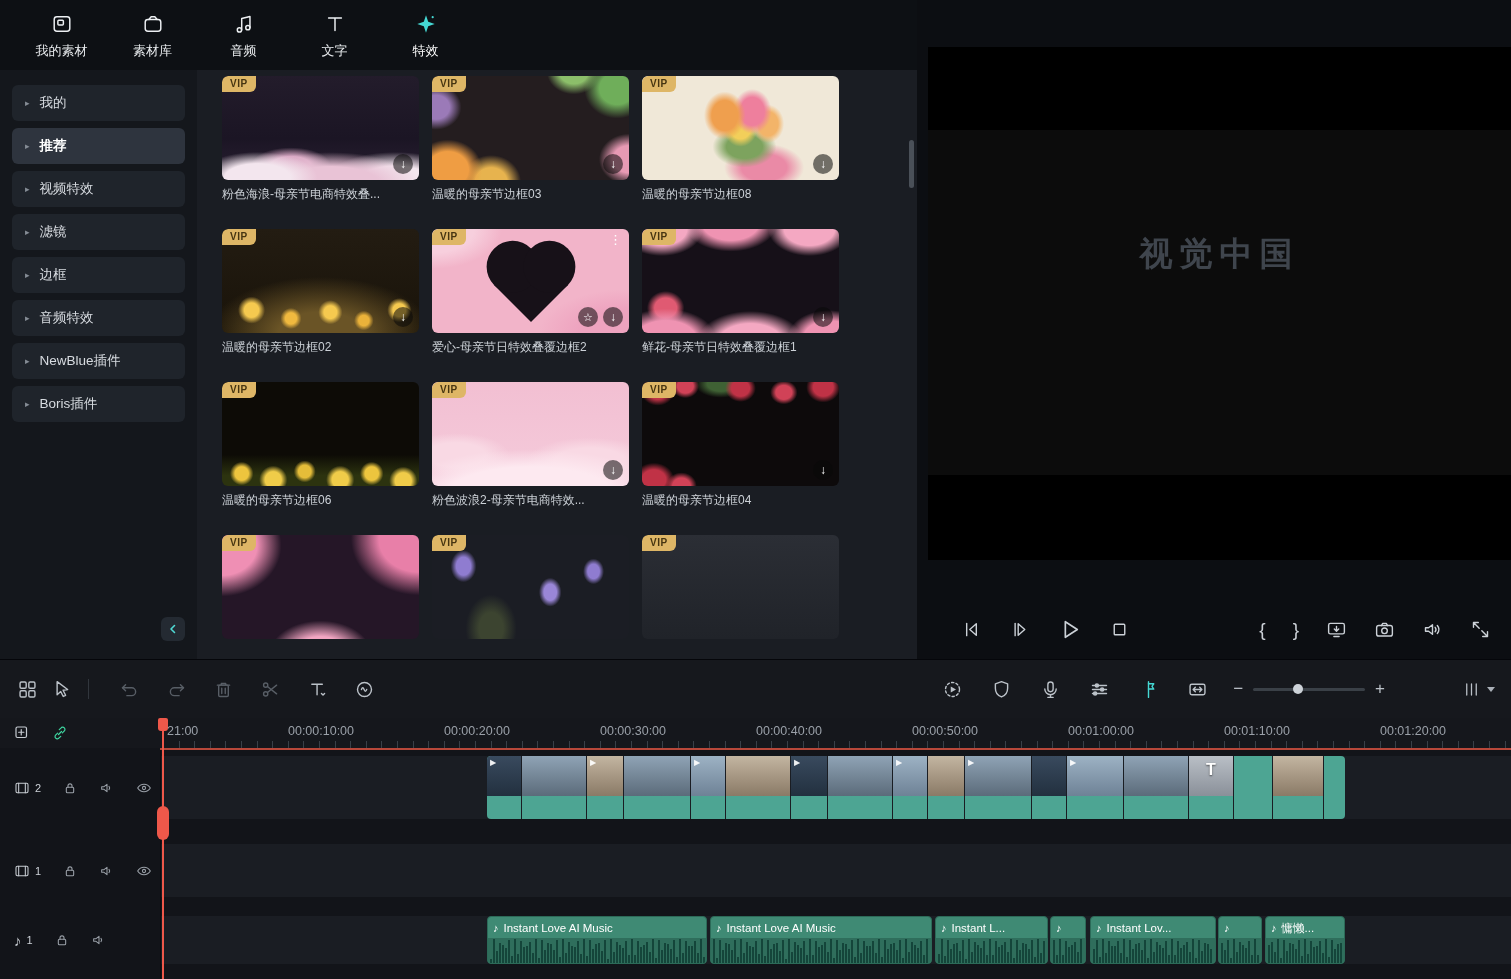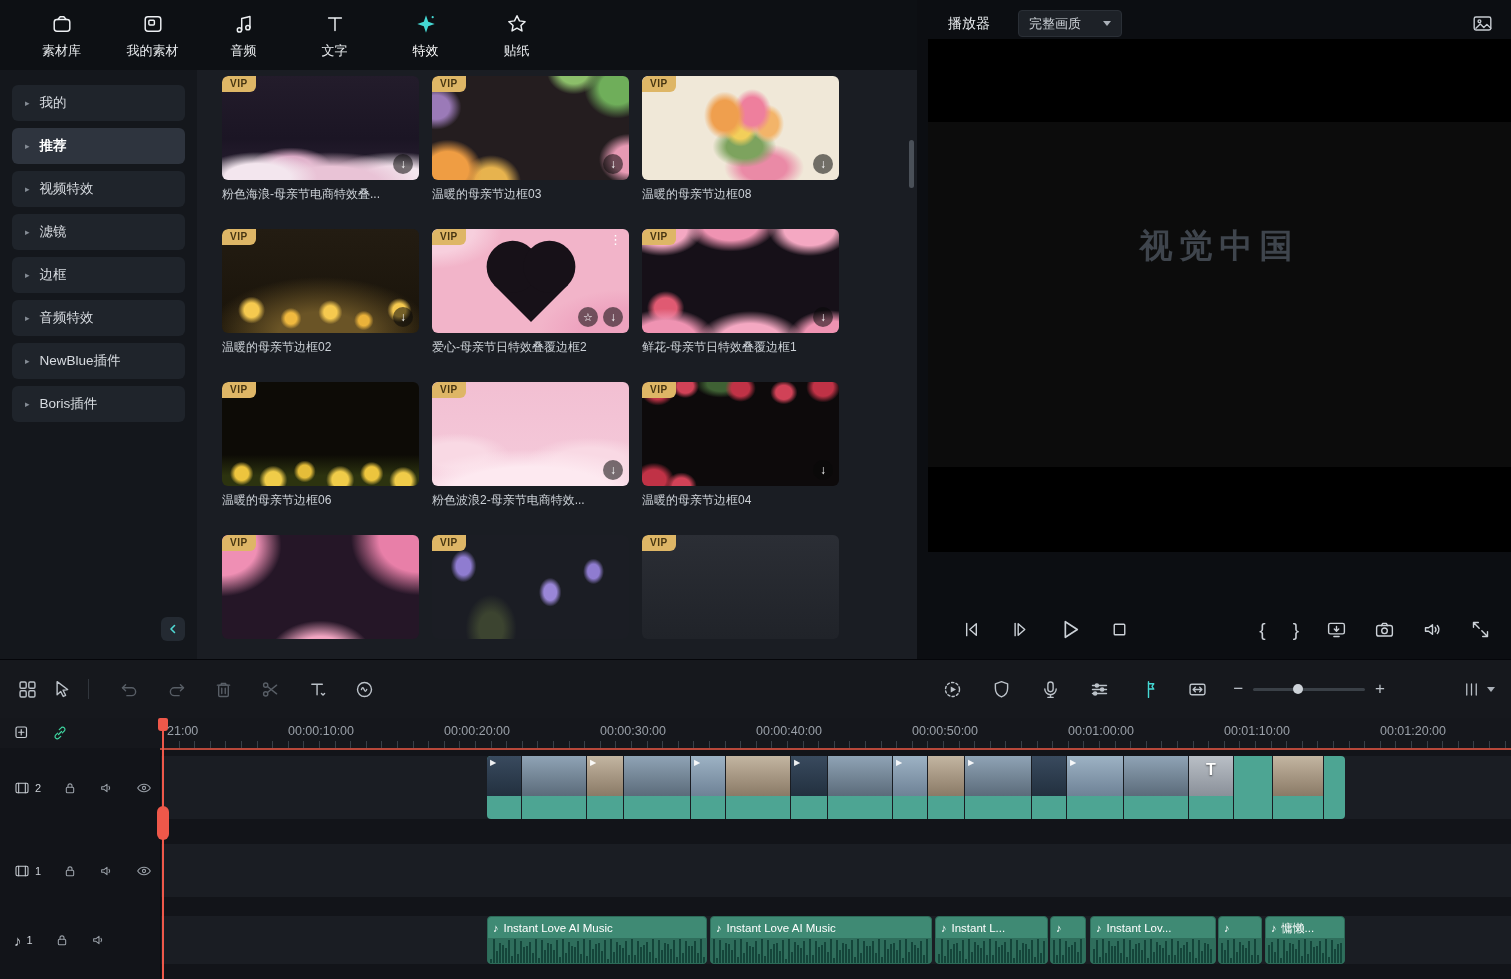--- a/index.html
+++ b/index.html
@@ -61,21 +61,21 @@
 .heart::after{top:0;left:26px;}
 .th6{background:radial-gradient(46px 30px at 10% 0%,#f4a8c2 0 55%,rgba(244,168,194,0) 90%),radial-gradient(52px 32px at 45% -6%,#ef93b2 0 55%,rgba(239,147,178,0) 90%),radial-gradient(46px 30px at 85% 0%,#f4a8c2 0 55%,rgba(244,168,194,0) 90%),radial-gradient(56px 34px at 12% 106%,#ef93b2 0 55%,rgba(239,147,178,0) 90%),radial-gradient(60px 36px at 55% 110%,#f4a8c2 0 55%,rgba(244,168,194,0) 90%),radial-gradient(46px 30px at 95% 104%,#ef93b2 0 55%,rgba(239,147,178,0) 90%),radial-gradient(22px 20px at 12% 76%,#e05a72 0 50%,rgba(224,90,114,0) 85%),#161018;}
 .th7{background:radial-gradient(15px 15px at 10% 88%,#edc53e 0 45%,rgba(237,197,62,0) 78%),radial-gradient(18px 18px at 26% 94%,#f0cc49 0 45%,rgba(240,204,73,0) 78%),radial-gradient(14px 14px at 42% 86%,#e5bd39 0 45%,rgba(229,189,57,0) 78%),radial-gradient(18px 18px at 60% 94%,#f0cc49 0 45%,rgba(240,204,73,0) 78%),radial-gradient(15px 15px at 76% 88%,#edc53e 0 45%,rgba(237,197,62,0) 78%),radial-gradient(18px 18px at 92% 95%,#f0cc49 0 45%,rgba(240,204,73,0) 78%),linear-gradient(0deg,#2c330f 0 10%,rgba(44,51,15,0) 30%),#0d0b06;}
 .th8{background:radial-gradient(150px 50px at 50% 108%,#fde9f0 0 55%,rgba(253,233,240,0) 90%),radial-gradient(60px 24px at 12% 70%,#f9d9e4 0 50%,rgba(249,217,228,0) 90%),radial-gradient(70px 26px at 80% 76%,#f9d9e4 0 50%,rgba(249,217,228,0) 90%),linear-gradient(180deg,#f2bfd2 0%,#f5cbdb 100%);}
 .th9{background:radial-gradient(20px 18px at 8% 8%,#c03246 0 50%,rgba(192,50,70,0) 85%),radial-gradient(16px 14px at 22% 4%,#d14257 0 50%,rgba(209,66,87,0) 85%),radial-gradient(18px 16px at 50% 6%,#c03246 0 50%,rgba(192,50,70,0) 85%),radial-gradient(16px 14px at 72% 10%,#d14257 0 50%,rgba(209,66,87,0) 85%),radial-gradient(20px 18px at 92% 5%,#c03246 0 50%,rgba(192,50,70,0) 85%),radial-gradient(24px 20px at 6% 94%,#c03246 0 50%,rgba(192,50,70,0) 85%),radial-gradient(18px 16px at 20% 100%,#d14257 0 50%,rgba(209,66,87,0) 85%),radial-gradient(30px 16px at 40% 2%,#3f6134 0 45%,rgba(63,97,52,0) 85%),#0d0a0b;}
 .th10{background:radial-gradient(70px 60px at 0% 10%,#ef8fb4 0 50%,rgba(239,143,180,0) 85%),radial-gradient(80px 66px at 100% 4%,#e87fa8 0 50%,rgba(232,127,168,0) 85%),radial-gradient(60px 40px at 50% 115%,#f3a6c3 0 45%,rgba(243,166,195,0) 85%),#251627;}
 .th11{background:radial-gradient(16px 20px at 16% 30%,#8f7cd0 0 45%,rgba(143,124,208,0) 80%),radial-gradient(14px 18px at 60% 55%,#9a86d8 0 45%,rgba(154,134,216,0) 80%),radial-gradient(13px 16px at 82% 35%,#8f7cd0 0 45%,rgba(143,124,208,0) 80%),radial-gradient(30px 40px at 30% 90%,#3c4430 0 40%,rgba(60,68,48,0) 85%),#1b1d24;}
 .th12{background:linear-gradient(180deg,#2b2e35,#202329);}
 
 
-.preview{position:absolute;left:928px;top:39px;width:583px;height:513px;background:#000;text-align:center;}
+.preview{position:absolute;left:928px;top:47px;width:583px;height:513px;background:#000;text-align:center;}
 .video-area{position:absolute;left:0;top:83px;width:583px;height:345px;background:#0c0c0c;}
 .wm{position:absolute;left:50%;top:36%;transform:translate(-50%,-50%);font-size:33px;color:#3f454d;letter-spacing:7px;font-weight:bold;white-space:nowrap;}
 .pv-bar{position:absolute;left:928px;top:560px;width:583px;height:40px;display:flex;align-items:center;padding-left:27px;}
 .pv-track{position:relative;width:307px;height:3px;background:#3a4047;border-radius:2px;cursor:pointer;}
 .pv-knob{position:absolute;left:0;top:50%;transform:translate(-3px,-50%);width:11px;height:11px;background:#e8ebee;border-radius:50%;}
 .time-wrap{margin-left:16px;display:flex;align-items:center;gap:9px;}
 .cur{background:#20252b;padding:3px 10px 4px;border-radius:4px;color:#f0f2f4;font-size:15px;}
 .tsep{color:#8a9099;font-size:15px;}
 .tot{color:#aab0b7;font-size:15px;}
 .pv-controls{position:absolute;left:928px;top:600px;width:583px;height:59px;display:flex;align-items:center;padding:0 20px 0 33px;color:#ccd1d7;}
@@ -150,31 +150,31 @@
 .ph-grip{position:absolute;top:88px;left:-5px;width:12px;height:34px;background:#ee584a;border-radius:6px;}
 </style>
 </head>
 <body>
 
 <div class="app">
 
   <div class="topbar">
     <div class="tab">
       <svg class="ic" viewBox="0 0 24 24">
+          <rect x="3.5" y="4" width="17" height="16" rx="3"></rect>
+          <rect x="7.5" y="8" width="6" height="5" rx="1"></rect>
+        </svg>
+      <span class="tlabel">我的素材</span>
+    </div>
+    <div class="tab">
+      <svg class="ic" viewBox="0 0 24 24">
           <rect x="3.5" y="7" width="17" height="13" rx="3"></rect>
           <path d="M7.5 7l2.5-3h4L16.5 7"></path>
         </svg>
       <span class="tlabel">素材库</span>
-    </div>
-    <div class="tab">
-      <svg class="ic" viewBox="0 0 24 24">
-          <rect x="3.5" y="4" width="17" height="16" rx="3"></rect>
-          <rect x="7.5" y="8" width="6" height="5" rx="1"></rect>
-        </svg>
-      <span class="tlabel">我的素材</span>
     </div>
     <div class="tab">
       <svg class="ic" viewBox="0 0 24 24">
           <path d="M9.5 18.5V6l9-2.2V16"></path>
           <circle cx="7" cy="18.5" r="2.3"></circle>
           <circle cx="16.2" cy="16" r="2.3"></circle>
         </svg>
       <span class="tlabel">音频</span>
     </div>
     <div class="tab">
@@ -183,42 +183,22 @@
         </svg>
       <span class="tlabel">文字</span>
     </div>
     <div class="tab active">
       <svg viewBox="0 0 24 24">
           <path d="M12 2.5l2.4 7.1 7.1 2.4-7.1 2.4L12 21.5l-2.4-7.1-7.1-2.4 7.1-2.4z" fill="#45d8d4"></path>
           <circle cx="19.3" cy="4.6" r="1.2" fill="#45d8d4"></circle>
         </svg>
       <span class="tlabel">特效</span>
     </div>
-    <div class="tab">
-      <svg class="ic" viewBox="0 0 24 24">
-          <path d="M12 3l2.7 5.6 6.1.8-4.5 4.2 1.1 6-5.4-3-5.4 3 1.1-6L3.2 9.4l6.1-.8z"></path>
-        </svg>
-      <span class="tlabel">贴纸</span>
-    </div>
   </div>
 
-  <div class="player-head">
-    <span class="ph-title">播放器</span>
-    <div class="quality">
-      <span>完整画质</span>
-      <span class="tri-down"></span>
-    </div>
-    <div class="ph-right pbtn">
-      <svg class="ic" viewBox="0 0 24 24">
-          <rect x="2.5" y="4.5" width="19" height="15" rx="2"></rect>
-          <circle cx="8.5" cy="9.5" r="1.6"></circle>
-          <path d="M4.5 17.5l5-5 4 4 3.5-3.5 4.5 4.5"></path>
-        </svg>
-    </div>
-  </div>
 
   <div class="sidebar">
     <div class="side-item">
         <span class="caret-r">▸</span>
         <span>我的</span>
       </div>
     <div class="side-item active">
         <span class="caret-r">▸</span>
         <span>推荐</span>
       </div>

